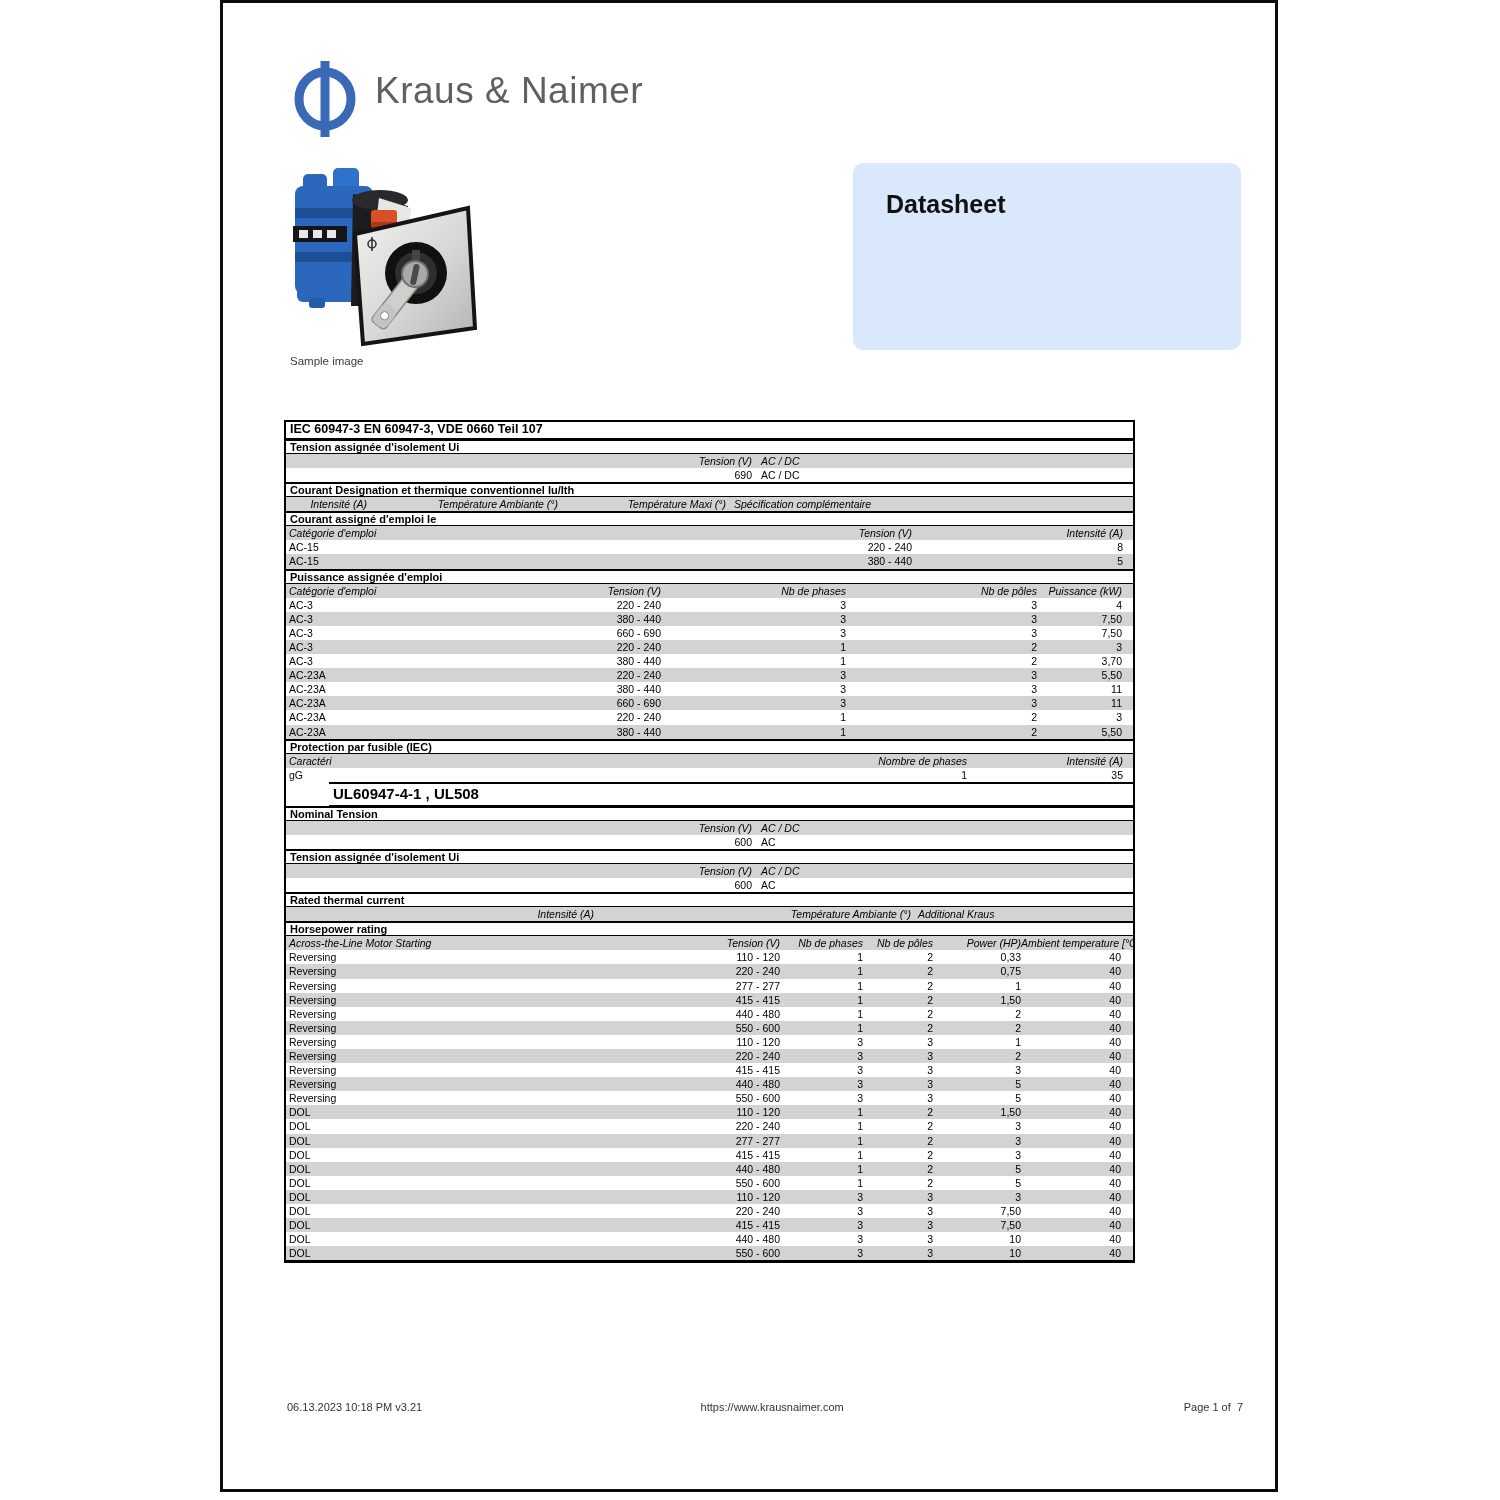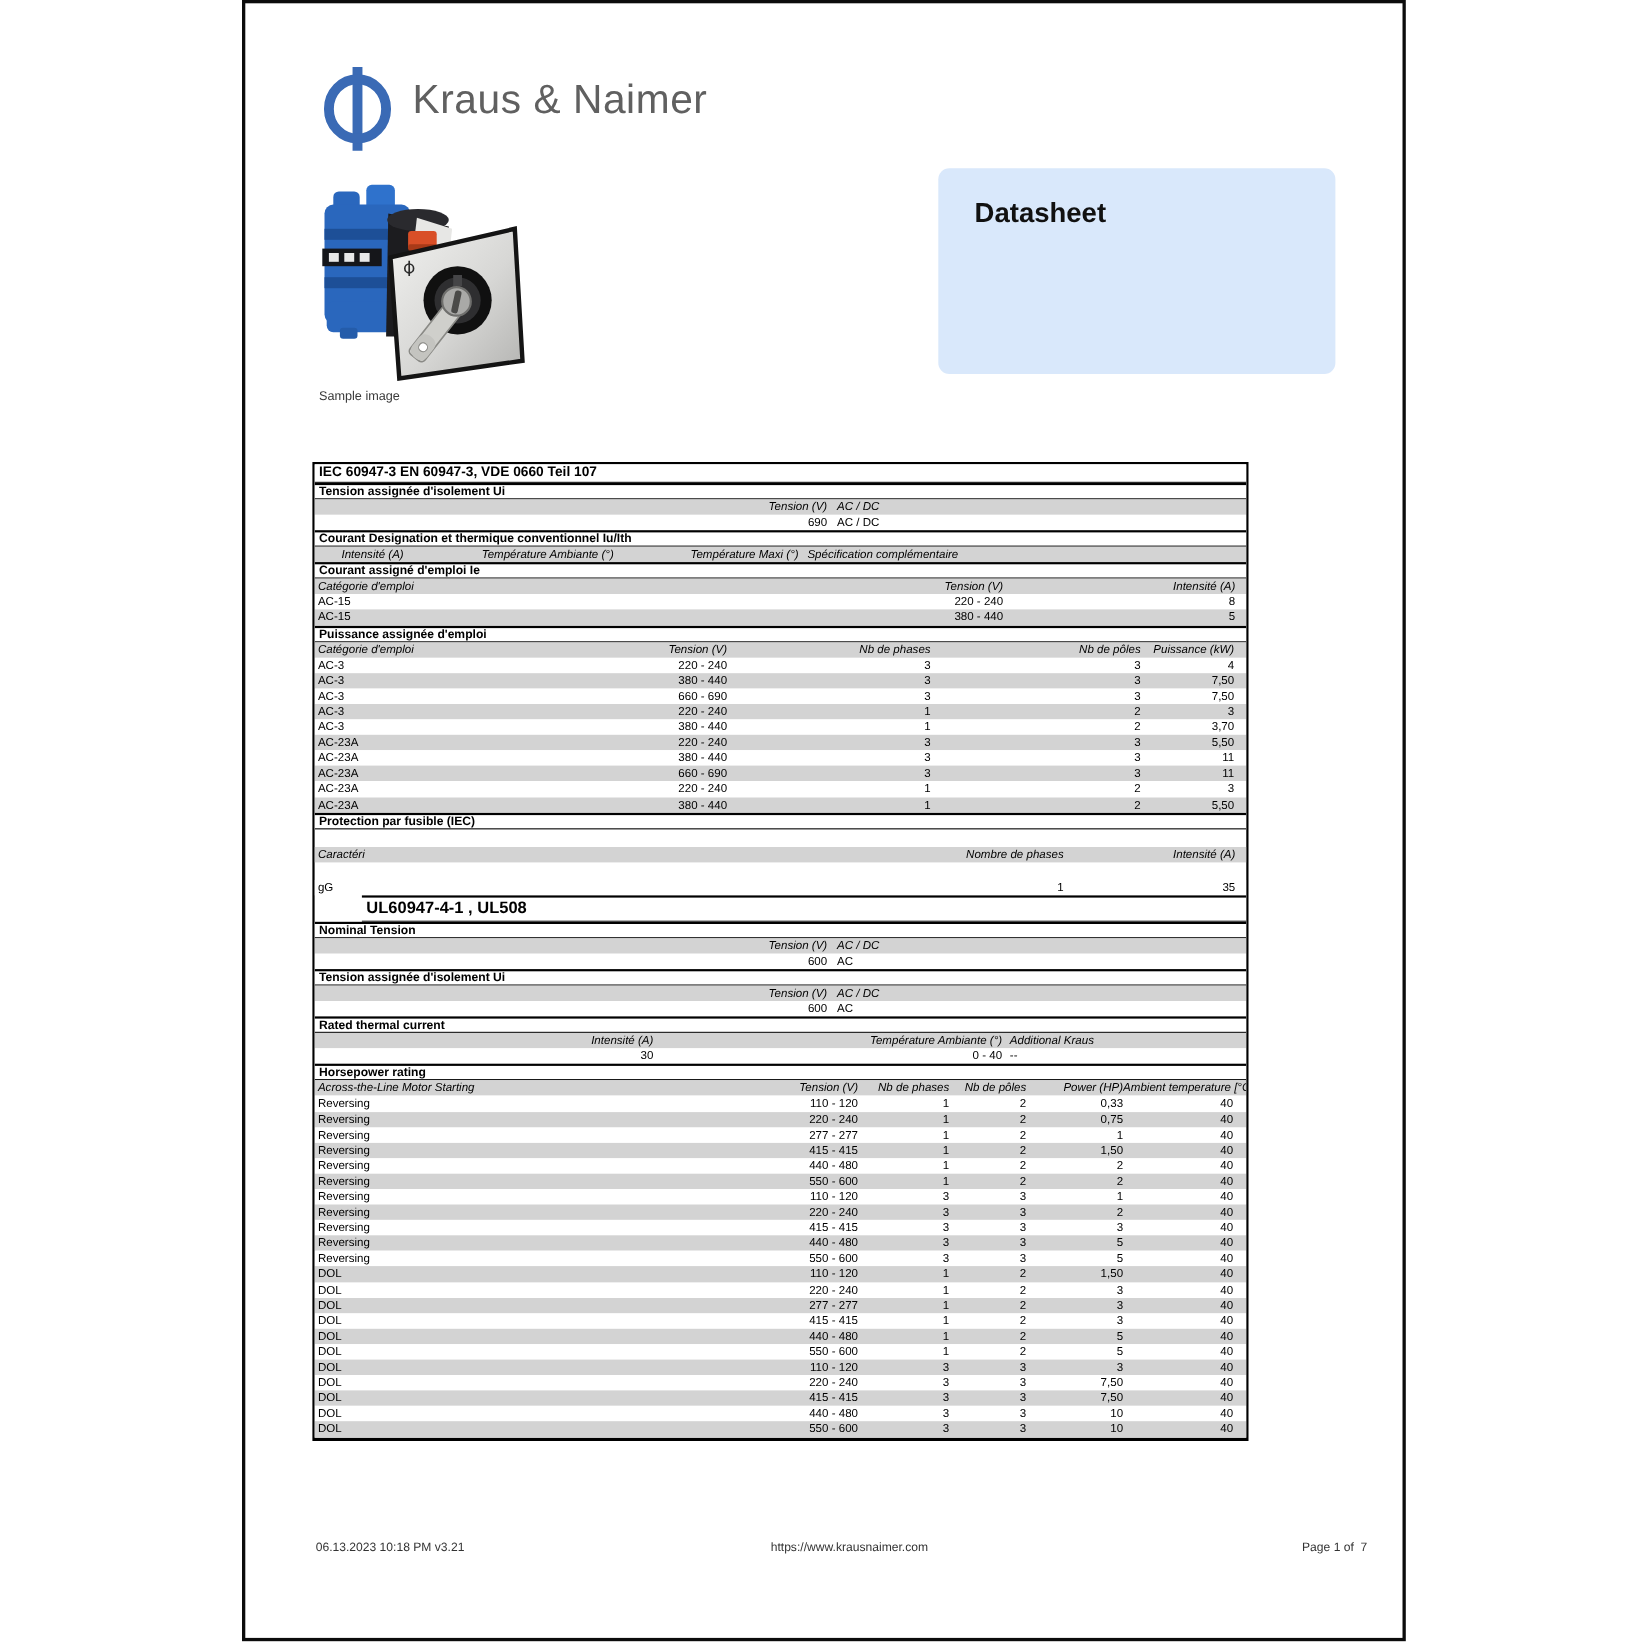--- a/index.html
+++ b/index.html
@@ -35,21 +35,21 @@
   .cell{overflow:hidden;}
 
   .t2{grid-template-columns:466px 1fr;}
   .t2 .c0{text-align:right;} .t2 .c1{padding-left:9px;}
   .t4{grid-template-columns:81px 191px 168px 1fr;}
   .t4 .c0,.t4 .c1,.t4 .c2{text-align:right;} .t4 .c3{padding-left:8px;}
   .t3a{grid-template-columns:340px 286px 1fr;}
   .t3a .c0{padding-left:3px;} .t3a .c1{text-align:right;} .t3a .c2{text-align:right;padding-right:10px;}
   .t5{grid-template-columns:180px 195px 185px 191px 1fr;}
   .t5 .c0{padding-left:3px;} .t5 .c1,.t5 .c2,.t5 .c3{text-align:right;} .t5 .c4{text-align:right;padding-right:11px;}
-  .t3b{grid-template-columns:340px 341px 1fr;margin-top:16px;}
+  .t3b{grid-template-columns:340px 341px 1fr;}
   .t3b .c0{padding-left:3px;} .t3b .c1{text-align:right;} .t3b .c2{text-align:right;padding-right:10px;}
   .t3c{grid-template-columns:308px 317px 1fr;}
   .t3c .c0,.t3c .c1{text-align:right;} .t3c .c2{padding-left:7px;}
   .t6{grid-template-columns:240px 254px 83px 70px 88px 1fr;}
   .t6 .c0{padding-left:3px;} .t6 .c1,.t6 .c2,.t6 .c3,.t6 .c4{text-align:right;}
   .t6 .c5{text-align:right;padding-right:12px;}
 
   
   .footer{display:flex;justify-content:space-between;font-size:11px;color:#333;}
   .footer span{white-space:pre;}
@@ -109,21 +109,21 @@
         <rect x="124" y="120" width="17" height="62" rx="4" fill="#cfcfcb" stroke="#8a8a86" stroke-width="1.5"></rect>
         <rect x="124" y="158" width="17" height="24" rx="7" fill="#c4c4c0"></rect>
         <circle cx="132.5" cy="170" r="4" fill="#ffffff" stroke="#8a8a86"></circle>
       </g>
       <circle cx="132" cy="118" r="13" fill="#a9a9a7" stroke="#6f6f6d" stroke-width="2"></circle>
       <rect x="129" y="108" width="6" height="21" rx="2.5" fill="#4a4a48" transform="rotate(12 132 118)"></rect>
     </svg>
   </div>
   <div class="abs caption" style="left:67px;top:352px;">Sample image</div>
 
-  <div class="abs card" style="left:630px;top:150px;width:334px;height:187px;padding-left:27px;">
+  <div class="abs card" style="left:630px;top:160px;width:388px;height:187px;">
     <div class="abs card-title" style="left:33px;top:27px;">Datasheet</div>
   </div>
 
   <div class="abs spec-table" style="left:61px;top:417px;width:851px;">
       <div class="trow  k-sl1"><span class="cell c0">IEC 60947-3 EN 60947-3, VDE 0660 Teil 107</span></div>
       <div class="trow  k-sec"><span class="cell c0">Tension assignée d'isolement Ui</span></div>
       <div class="trow t2 k-h">
         <span class="cell c0">Tension (V)</span>
         <span class="cell c1">AC / DC</span>
       </div>
@@ -260,25 +260,20 @@
       </div>
       <div class="trow t2 k-d bg-w">
         <span class="cell c0">600</span>
         <span class="cell c1">AC</span>
       </div>
       <div class="trow  k-sec"><span class="cell c0">Rated thermal current</span></div>
       <div class="trow t3c k-h">
         <span class="cell c0">Intensité (A)</span>
         <span class="cell c1">Température Ambiante (°)</span>
         <span class="cell c2">Additional Kraus</span>
-      </div>
-      <div class="trow t3c k-d bg-w">
-        <span class="cell c0">30</span>
-        <span class="cell c1">0 - 40</span>
-        <span class="cell c2">--</span>
       </div>
       <div class="trow  k-sec"><span class="cell c0">Horsepower rating</span></div>
       <div class="trow t6 k-h">
         <span class="cell c0">Across-the-Line Motor Starting</span>
         <span class="cell c1">Tension (V)</span>
         <span class="cell c2">Nb de phases</span>
         <span class="cell c3">Nb de pôles</span>
         <span class="cell c4">Power (HP)</span>
         <span class="cell c5">Ambient temperature [°C]</span>
       </div>

